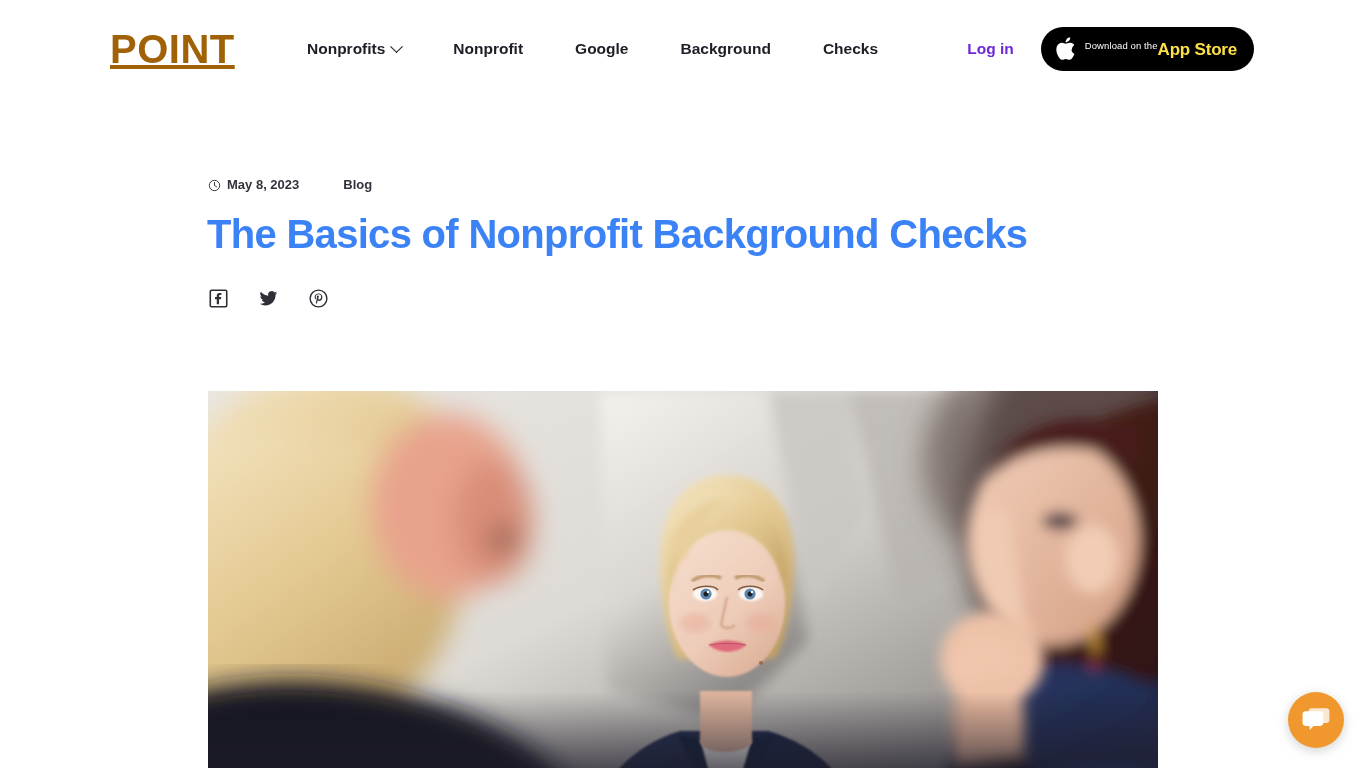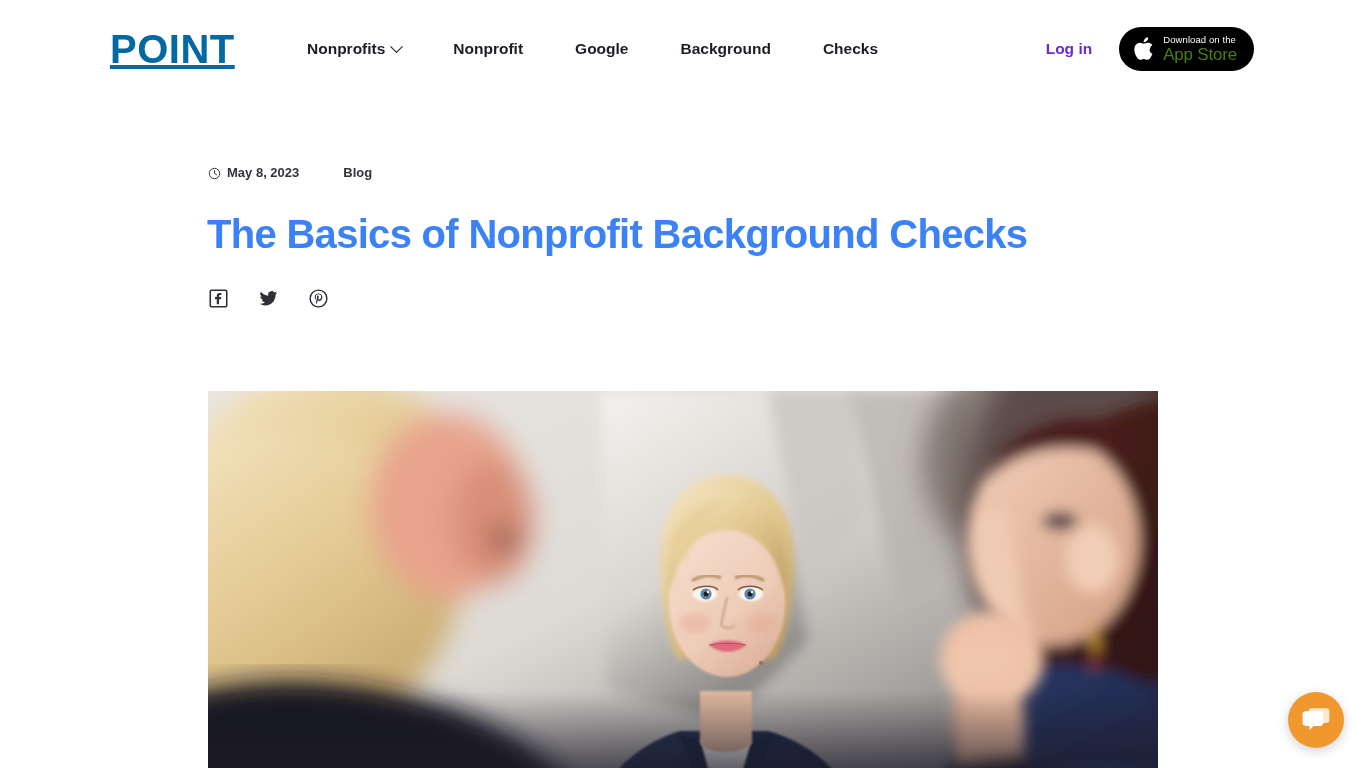--- a/index.html
+++ b/index.html
@@ -23,21 +23,21 @@
     background: #ffffff;
   }
   .logo {
     position: absolute;
     left: 110px;
     top: 29px;
     font-size: 40px;
     font-weight: 800;
     letter-spacing: 0.5px;
     line-height: 1;
-    color: #0369a1;
+    color: #a16207;
     font-family: "Liberation Sans", sans-serif;
   }
   .main-nav {
     position: absolute;
     left: 307px;
     top: 38px;
     display: flex;
     align-items: center;
     gap: 52px;
     text-align: center;
@@ -81,51 +81,51 @@
     height: 44px;
     border-radius: 23px;
     background: #000000;
     display: flex;
     align-items: center;
     padding: 0 17px 0 13px;
     gap: 9px;
     text-decoration: none;
     cursor: pointer;
   }
-  .badge-text { display: flex; flex-direction: column; justify-content: center; }
+  .badge-text { display: flex; flex-direction: row; justify-content: center; }
   .badge-top {
     color: #ffffff;
     font-size: 9.5px;
     font-weight: 400;
     line-height: 11px;
     letter-spacing: 0.1px;
     white-space: nowrap;
   }
   .badge-bottom {
-    color: #4d7c0f;
+    color: #fde047;
     font-size: 17px;
-    font-weight: 400;
+    font-weight: 700;
     line-height: 19px;
     letter-spacing: -0.2px;
     white-space: nowrap;
   }
   .apple-glyph { width: 22px; height: 26px; }
   .play-glyph  { width: 22px; height: 24px; }
 
   
   .article {
     position: absolute;
     left: 0;
     top: 100px;
     width: 1366px;
   }
   .meta-row {
     position: absolute;
     left: 208px;
-    top: 64px;
+    top: 76px;
     display: flex;
     align-items: center;
     gap: 12px;
     height: 18px;
     text-align: right;
   }
   .meta-date {
     display: flex;
     align-items: center;
     gap: 6px;

